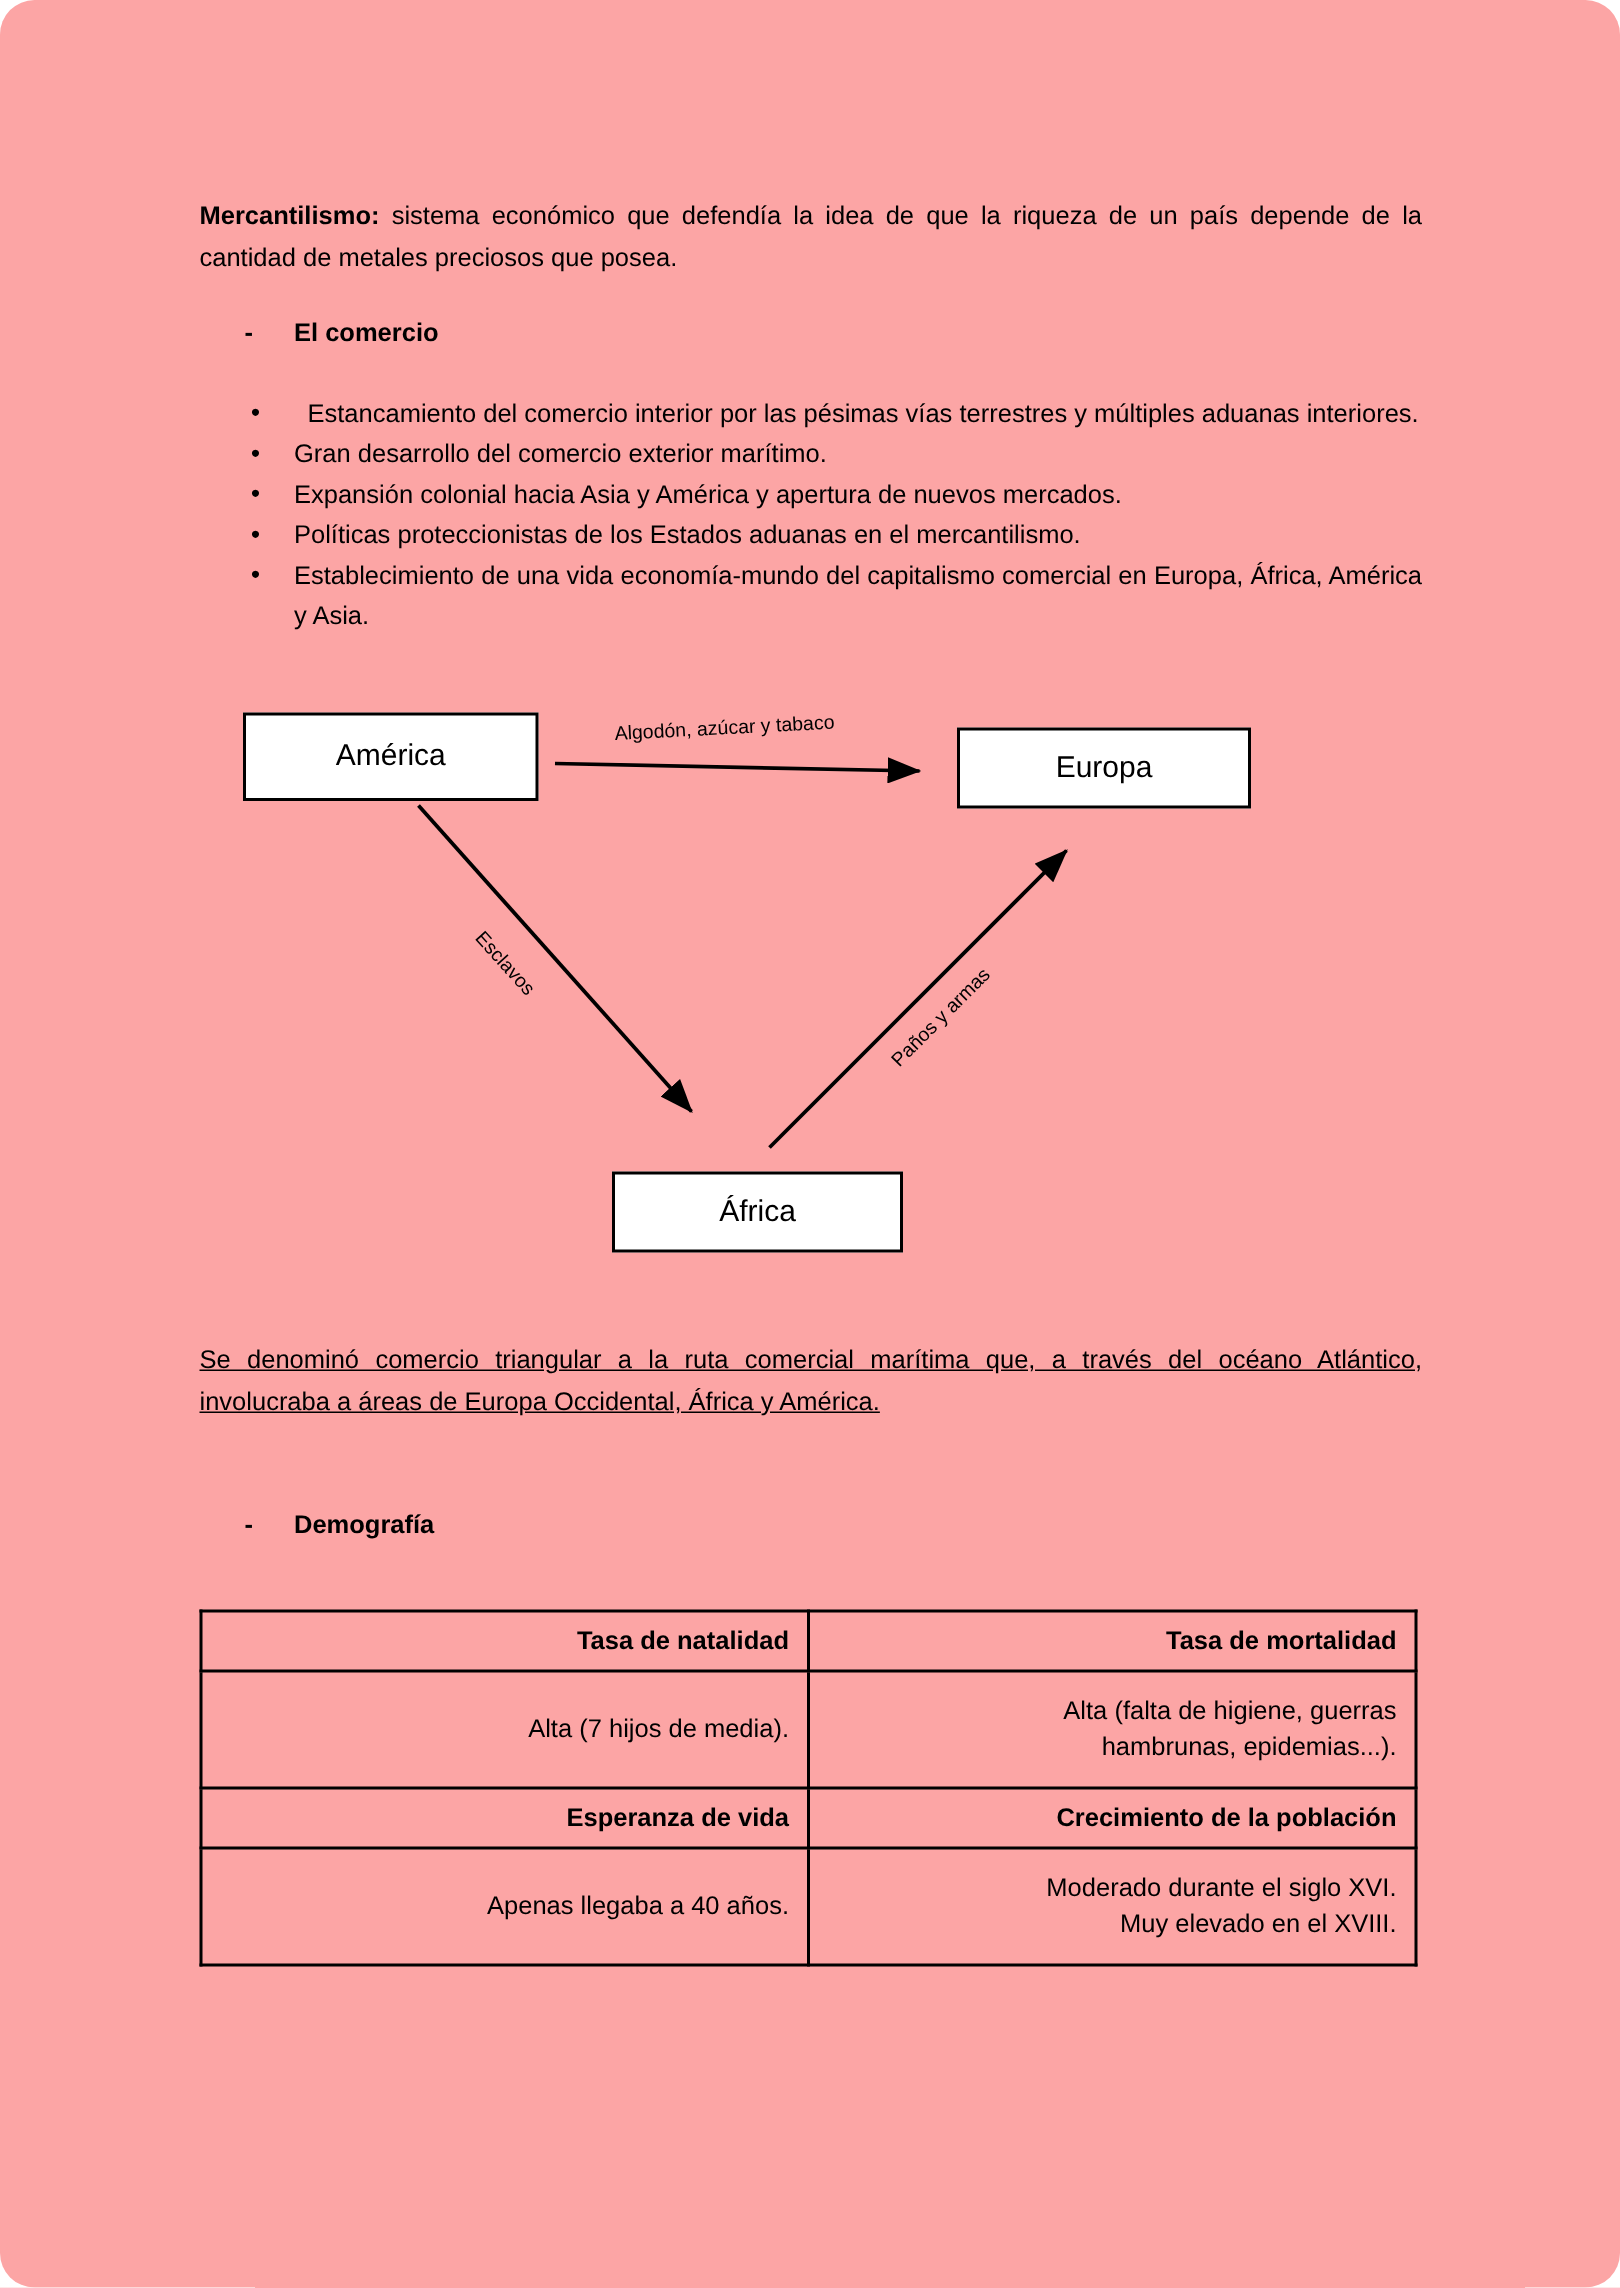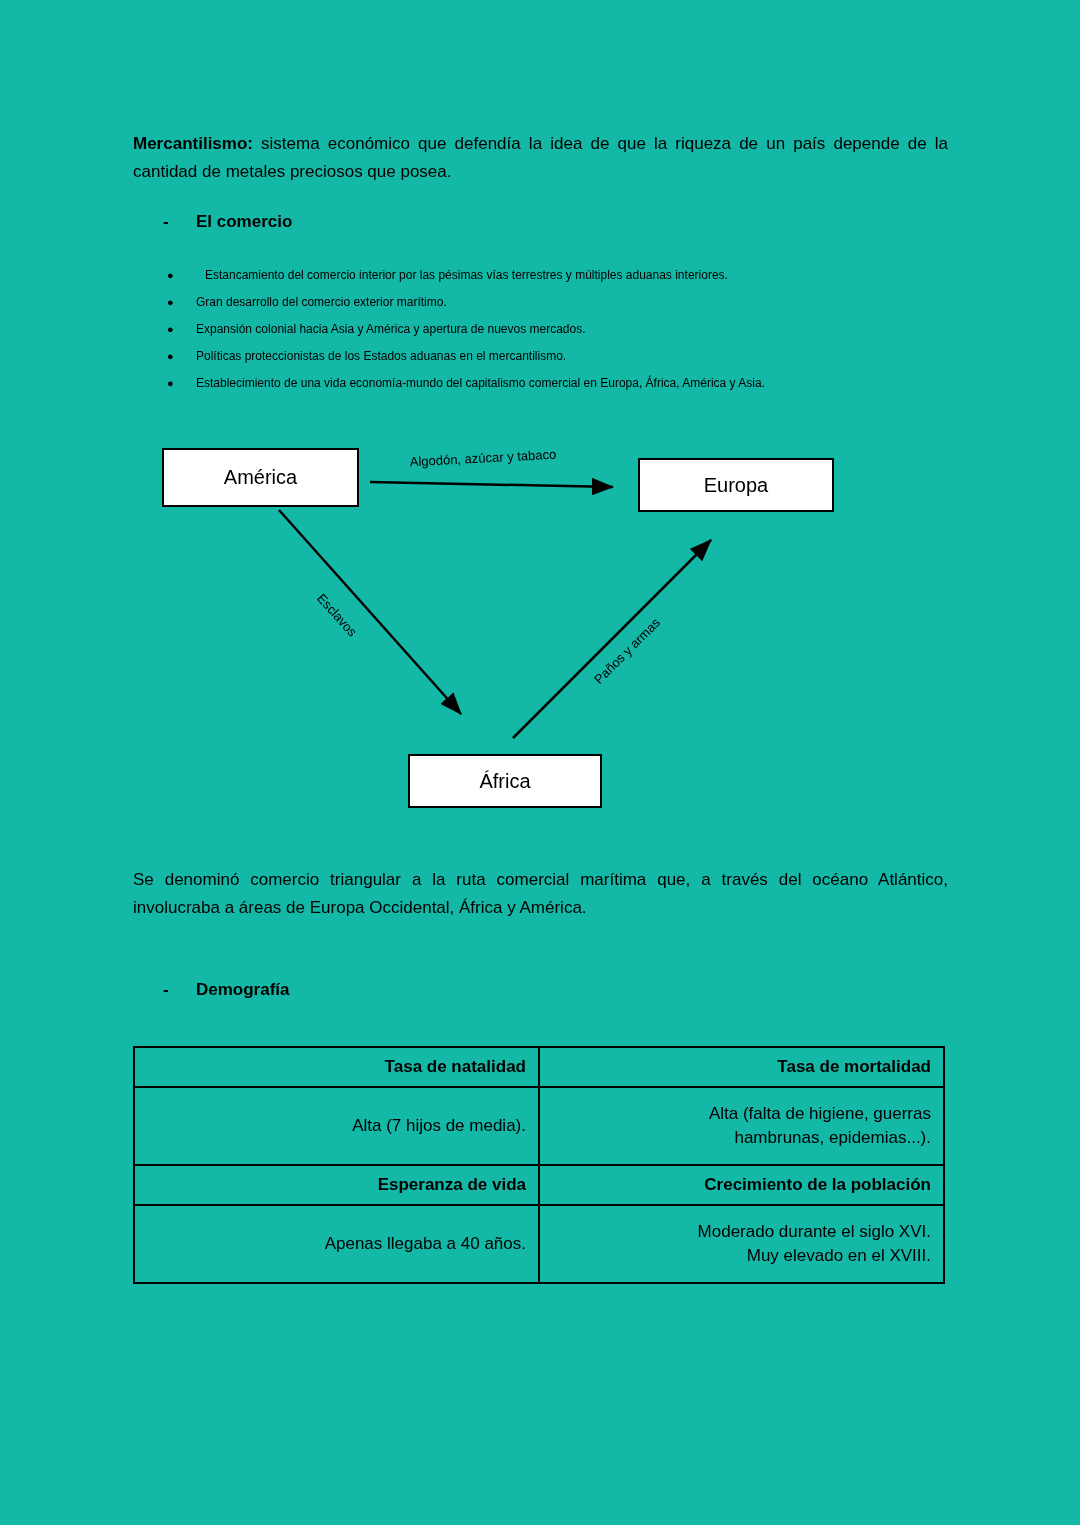--- a/index.html
+++ b/index.html
@@ -6,22 +6,23 @@
     margin: 0;
     padding: 0;
     background: #ffffff;
     font-family: "Liberation Sans", "DejaVu Sans", sans-serif;
     color: #000000;
   }
   .page {
     position: relative;
     width: 1080px;
     height: 1525px;
-    background: #14b8a6;
+    background: #fca5a5;
     overflow: hidden;
+    border-radius: 23px;
   }
   .content {
     position: absolute;
     left: 133px;
     top: 130px;
     width: 815px;
   }
   .para {
     font-size: 17px;
     line-height: 28px;
@@ -52,21 +53,21 @@
     align-items: flex-start;
   }
   ul.bullets .bullet {
     flex: 0 0 29px;
     margin-left: 34px;
     font-size: 11px;
     line-height: 27px;
   }
   ul.bullets .btext {
     flex: 1;
-    font-size: 12px;
+    font-size: 17px;
     line-height: 27px;
     text-align: justify;
   }
   ul.bullets li.first .btext { text-indent: 9px; }
 
   .diagram {
     position: relative;
     margin-top: 45px;
     height: 366px;
   }
@@ -99,21 +100,21 @@
   }
   .label-esclavos {
     left: 204px; top: 173px;
     transform: translate(-50%, -50%) rotate(48deg);
   }
   .label-panos {
     left: 494px; top: 209px;
     transform: translate(-50%, -50%) rotate(-45deg);
   }
 
-  .after-diagram { margin-top: 58px; }
+  .after-diagram { margin-top: 58px; text-decoration: underline; }
   .heading-demografia { margin-top: 54px; }
 
   table.demo {
     border-collapse: collapse;
     margin-top: 42px;
     width: 812px;
     table-layout: fixed;
     text-align: right;
   }
   table.demo td {

